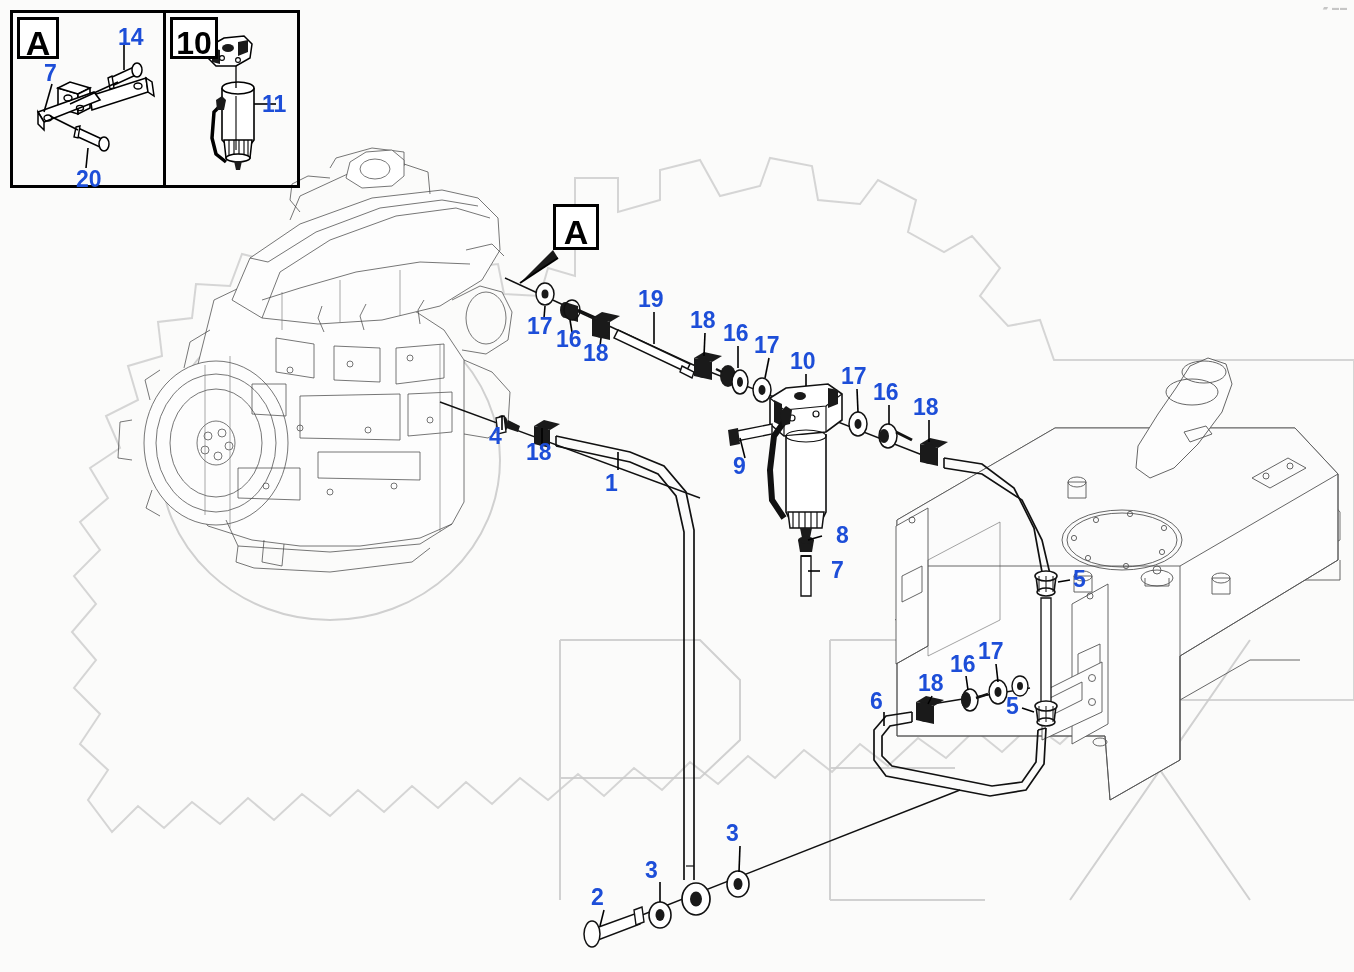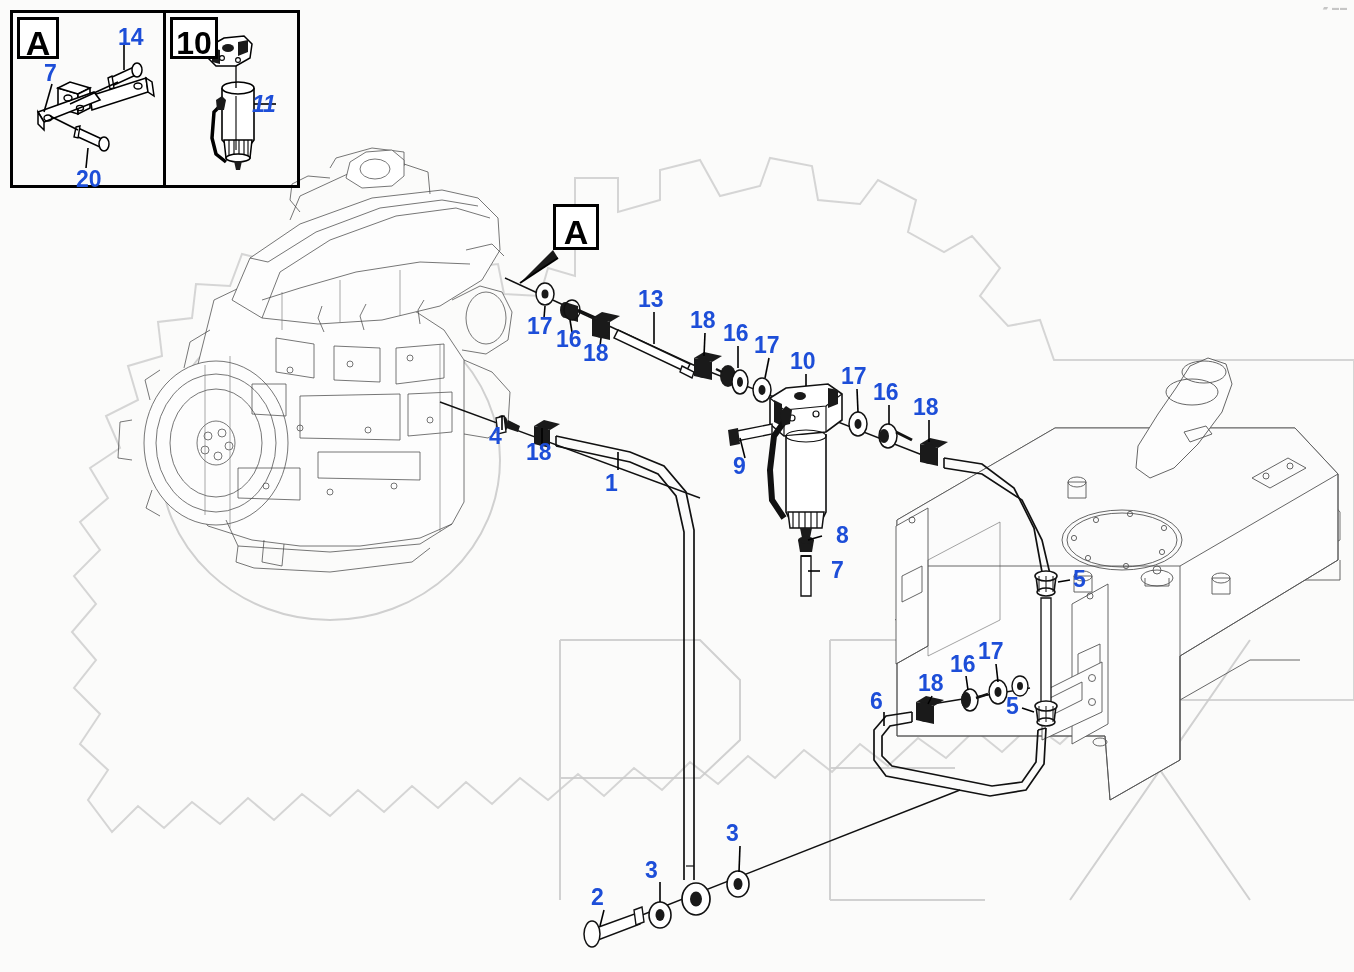--- a/index.html
+++ b/index.html
@@ -555,27 +555,27 @@
   <div class="panel-border" id="panel-outer"></div>
   <div class="panel-border" id="panel-div"></div>
 
   <div class="detail-tag" id="tagA-box">A</div>
   <div class="detail-tag" id="tag10-box">10</div>
   <div class="detail-tag" id="tagA-main">A</div>
 
   <div class="callout" style="left:118px;top:26px;">14</div>
   <div class="callout" style="left:44px;top:62px;">7</div>
   <div class="callout" style="left:76px;top:168px;">20</div>
-  <div class="callout" style="left:252px;top:93px;font-style:italic;">11</div>
+  <div class="callout" style="left:262px;top:93px;">11</div>
 
   <div id="main-callouts">
       <div class="callout" style="left: 527px; top: 315px;">17</div>
       <div class="callout" style="left: 556px; top: 328px;">16</div>
       <div class="callout" style="left: 583px; top: 342px;">18</div>
-      <div class="callout" style="left: 638px; top: 288px;">13</div>
+      <div class="callout" style="left: 638px; top: 288px;">19</div>
       <div class="callout" style="left: 690px; top: 309px;">18</div>
       <div class="callout" style="left: 723px; top: 322px;">16</div>
       <div class="callout" style="left: 754px; top: 334px;">17</div>
       <div class="callout" style="left: 790px; top: 350px;">10</div>
       <div class="callout" style="left: 841px; top: 365px;">17</div>
       <div class="callout" style="left: 873px; top: 381px;">16</div>
       <div class="callout" style="left: 913px; top: 396px;">18</div>
       <div class="callout" style="left: 489px; top: 425px;">4</div>
       <div class="callout" style="left: 526px; top: 441px;">18</div>
       <div class="callout" style="left: 605px; top: 472px;">1</div>

